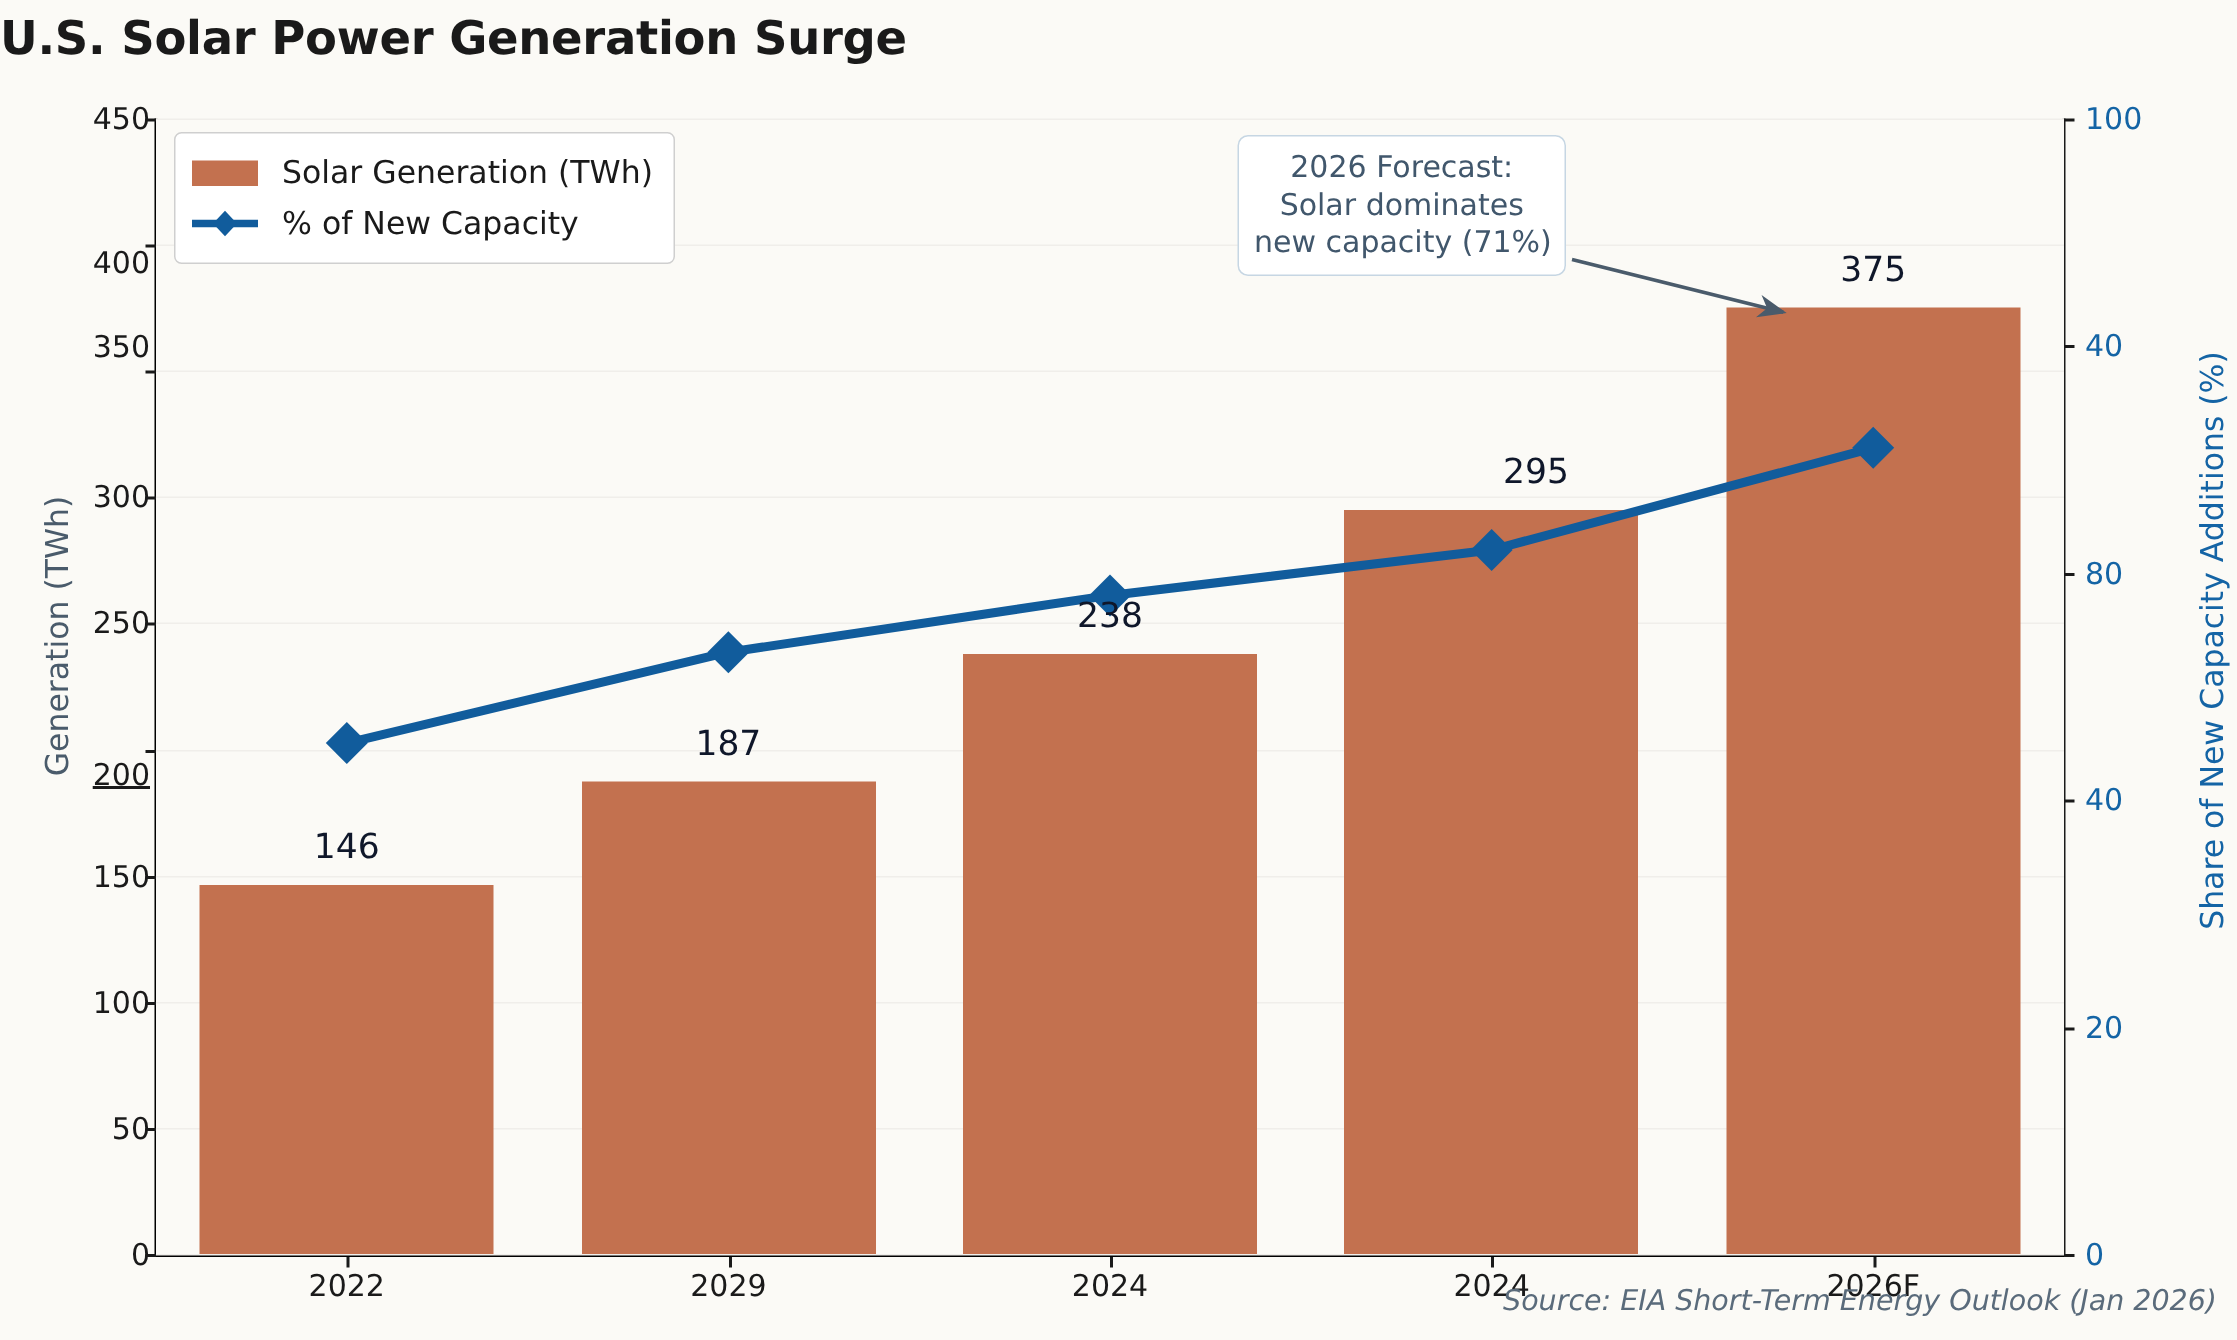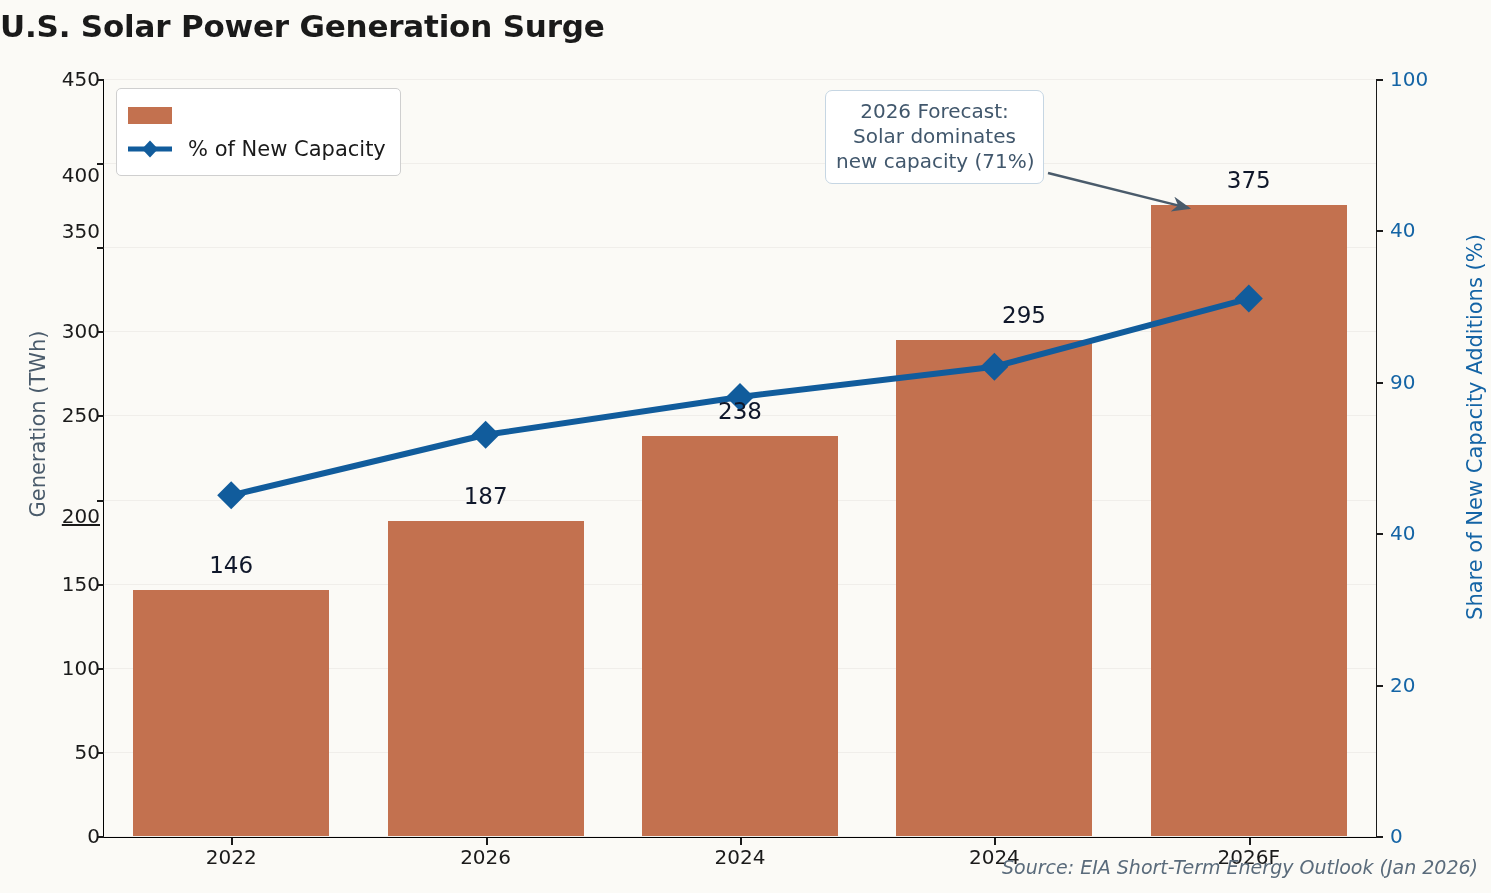--- a/index.html
+++ b/index.html
@@ -269,31 +269,31 @@
       <div class="ytick-left" style="top: 79px;">450</div>
       <div class="ytick-left-mark" style="position: absolute; top: 79px;"></div>
     </div>
   <div id="ytick-right-group">
       <div class="ytick-right" style="top: 836px;">0</div>
       <div class="ytick-right-mark" style="position: absolute; top: 836px;"></div>
       <div class="ytick-right" style="top: 684.6px;">20</div>
       <div class="ytick-right-mark" style="position: absolute; top: 684.6px;"></div>
       <div class="ytick-right" style="top: 533.2px;">40</div>
       <div class="ytick-right-mark" style="position: absolute; top: 533.2px;"></div>
-      <div class="ytick-right" style="top: 381.8px;">90</div>
+      <div class="ytick-right" style="top: 381.8px;">80</div>
       <div class="ytick-right-mark" style="position: absolute; top: 381.8px;"></div>
       <div class="ytick-right" style="top: 230.4px;">40</div>
       <div class="ytick-right-mark" style="position: absolute; top: 230.4px;"></div>
       <div class="ytick-right" style="top: 79px;">100</div>
       <div class="ytick-right-mark" style="position: absolute; top: 79px;"></div>
     </div>
   <div id="xtick-group">
       <div class="xtick-label" style="left: 231.2px;">2022</div>
       <div class="xtick-mark" style="left: 231.2px;"></div>
-      <div class="xtick-label" style="left: 485.6px;">2026</div>
+      <div class="xtick-label" style="left: 485.6px;">2029</div>
       <div class="xtick-mark" style="left: 485.6px;"></div>
       <div class="xtick-label" style="left: 740px;">2024</div>
       <div class="xtick-mark" style="left: 740px;"></div>
       <div class="xtick-label" style="left: 994.4px;">2024</div>
       <div class="xtick-mark" style="left: 994.4px;"></div>
       <div class="xtick-label" style="left: 1248.8px;">2026F</div>
       <div class="xtick-mark" style="left: 1248.8px;"></div>
     </div>
 
   <div id="plot-area">
@@ -343,20 +343,21 @@
         <marker id="arrowhead" markerWidth="9" markerHeight="9" refX="7" refY="3.2" orient="auto" markerUnits="strokeWidth">
           <path d="M0,0 L8,3.2 L0,6.4 L2.4,3.2 z" fill="#4a5b6b"></path>
         </marker>
       </defs>
       <path id="arrow-line" d="M 944,94 L 1084.8,129.16666666666663" stroke="#4a5b6b" stroke-width="2.4" fill="none" marker-end="url(#arrowhead)"></path>
     </svg>
 
     <div id="legend">
       <div class="legend-row">
         <span class="legend-swatch-bar"></span>
+        <span class="legend-label">Solar Generation (TWh)</span>
       </div>
       <div class="legend-row">
         <span class="legend-swatch-line">
           <svg width="44" height="20" viewBox="0 0 44 20">
             <line x1="0" y1="10" x2="44" y2="10" stroke="#115c9c" stroke-width="5"></line>
             <polygon points="22,1.5 30,10 22,18.5 14,10" fill="#115c9c"></polygon>
           </svg>
         </span>
         <span class="legend-label">% of New Capacity</span>
       </div>

